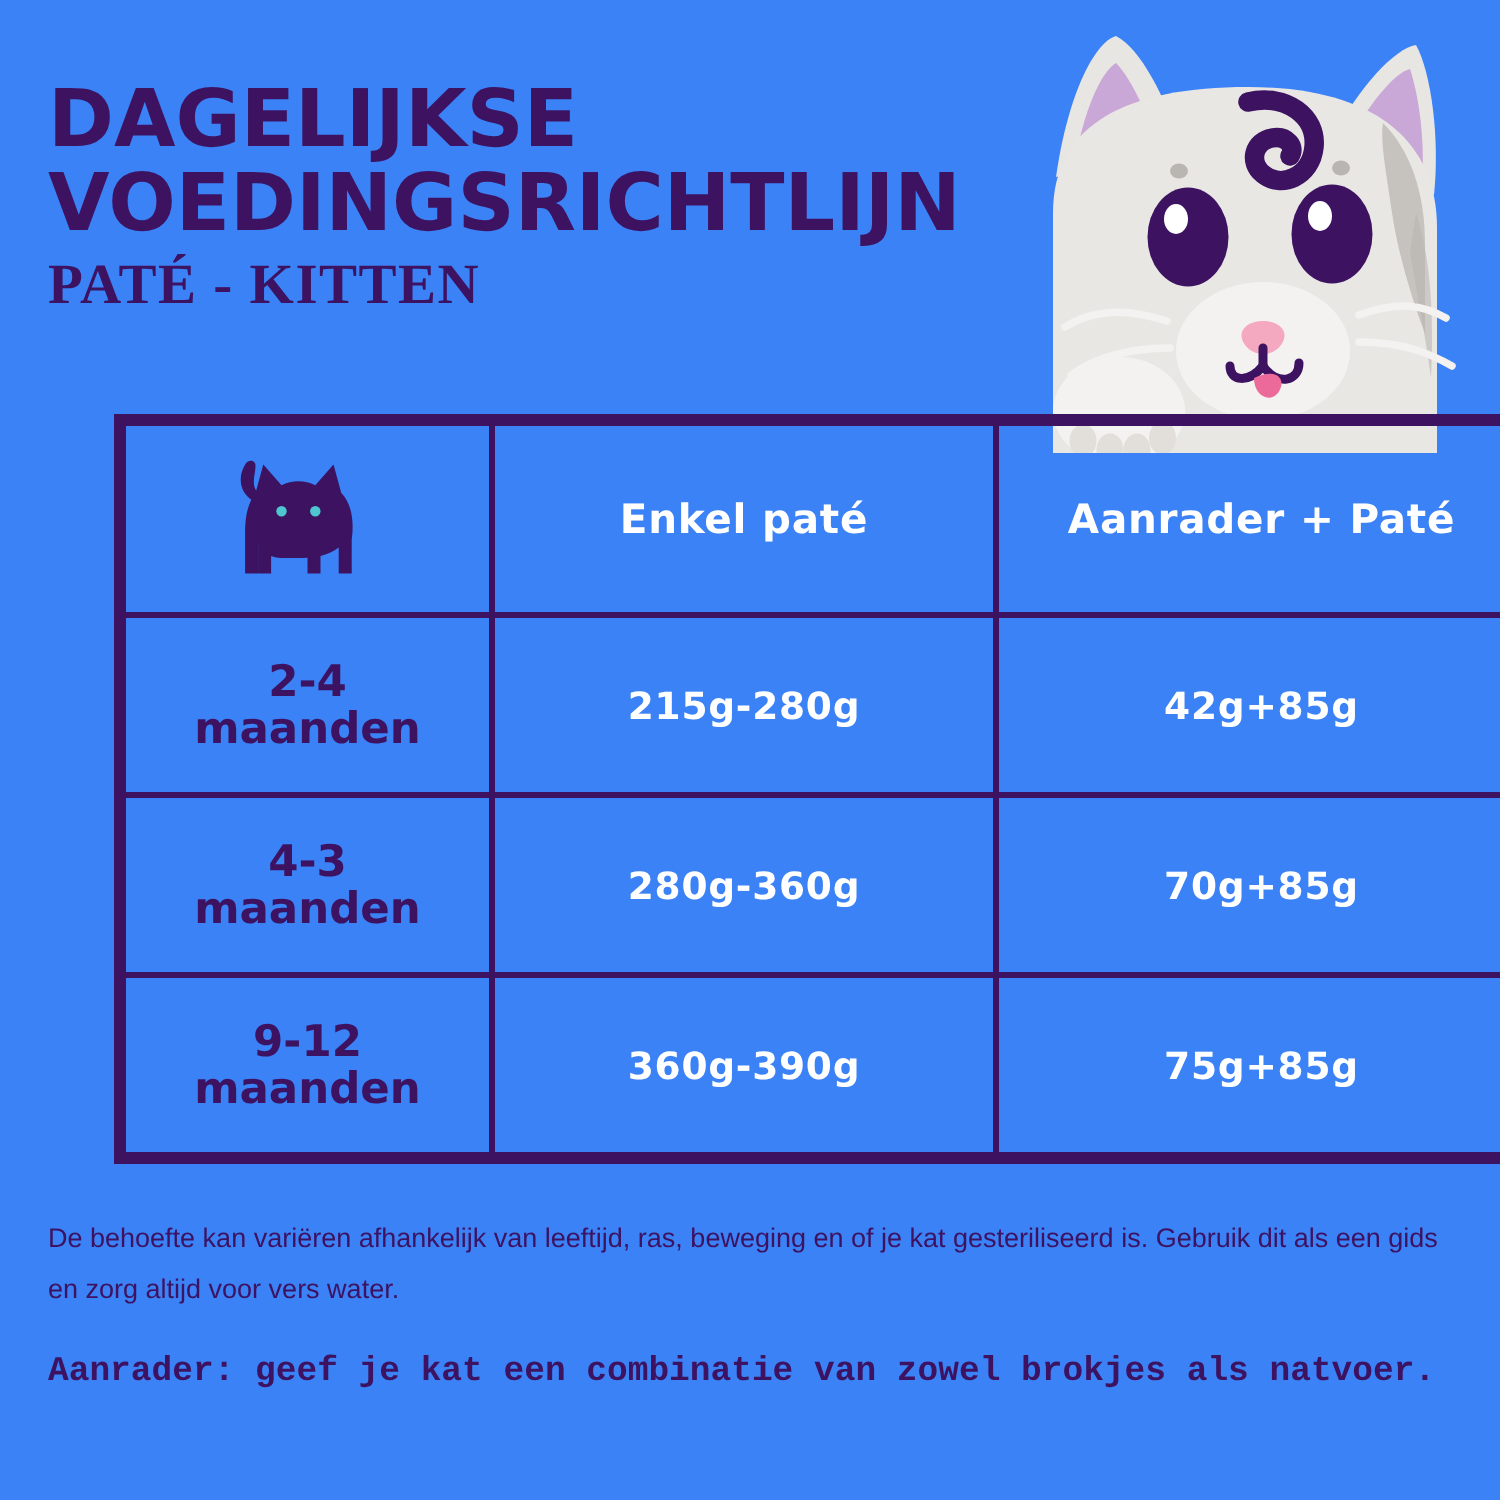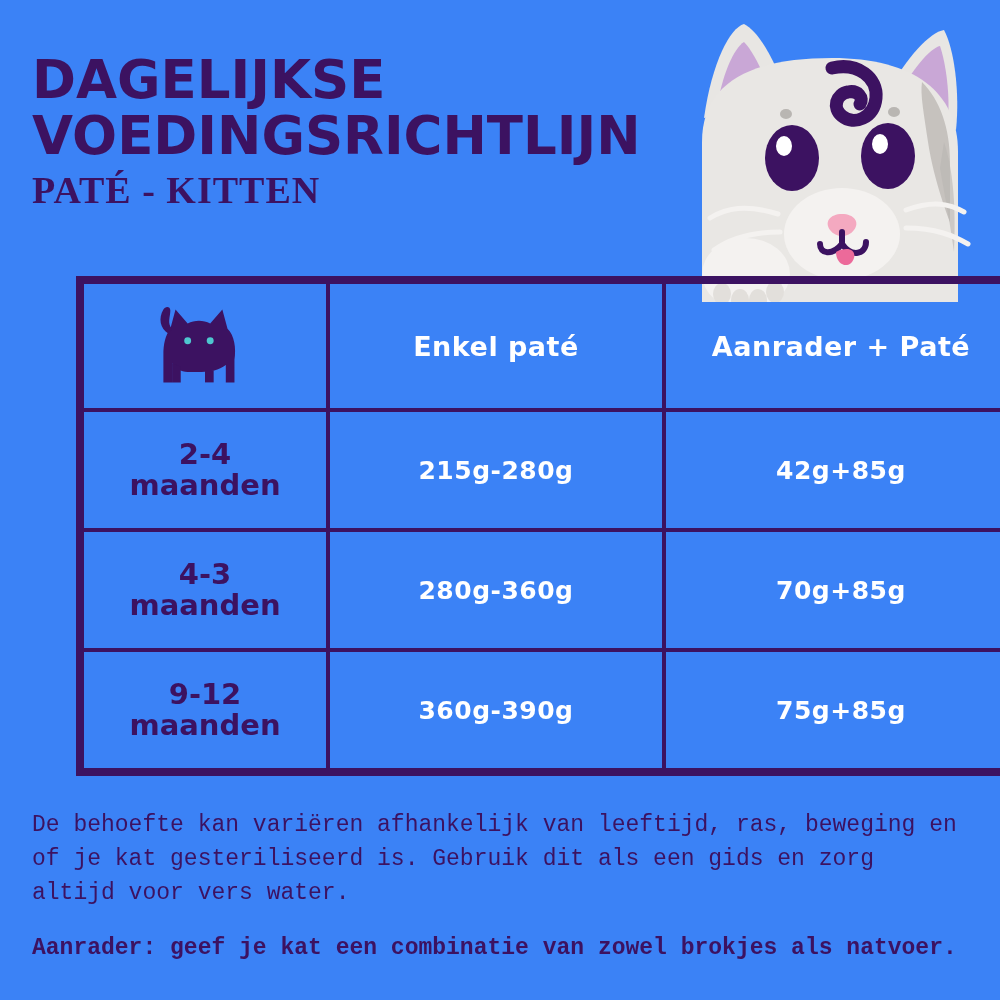--- a/index.html
+++ b/index.html
@@ -108,23 +108,23 @@
   }
 
   
   .notes {
     position: absolute;
     left: 32px;
     top: 808px;
     width: 930px;
   }
   .note-main {
-    font-family: Liberation Mono, monospace;
-    color: #3c1261;
-    font-size: 23px;
+    font-family: Liberation Sans, sans-serif;
+    color: #3c1261;
+    font-size: 18px;
     line-height: 34px;
     font-weight: normal;
   }
   .note-rec {
     margin-top: 22px;
     font-family: Liberation Mono, monospace;
     color: #3c1261;
     font-size: 23px;
     line-height: 32px;
     font-weight: bold;

